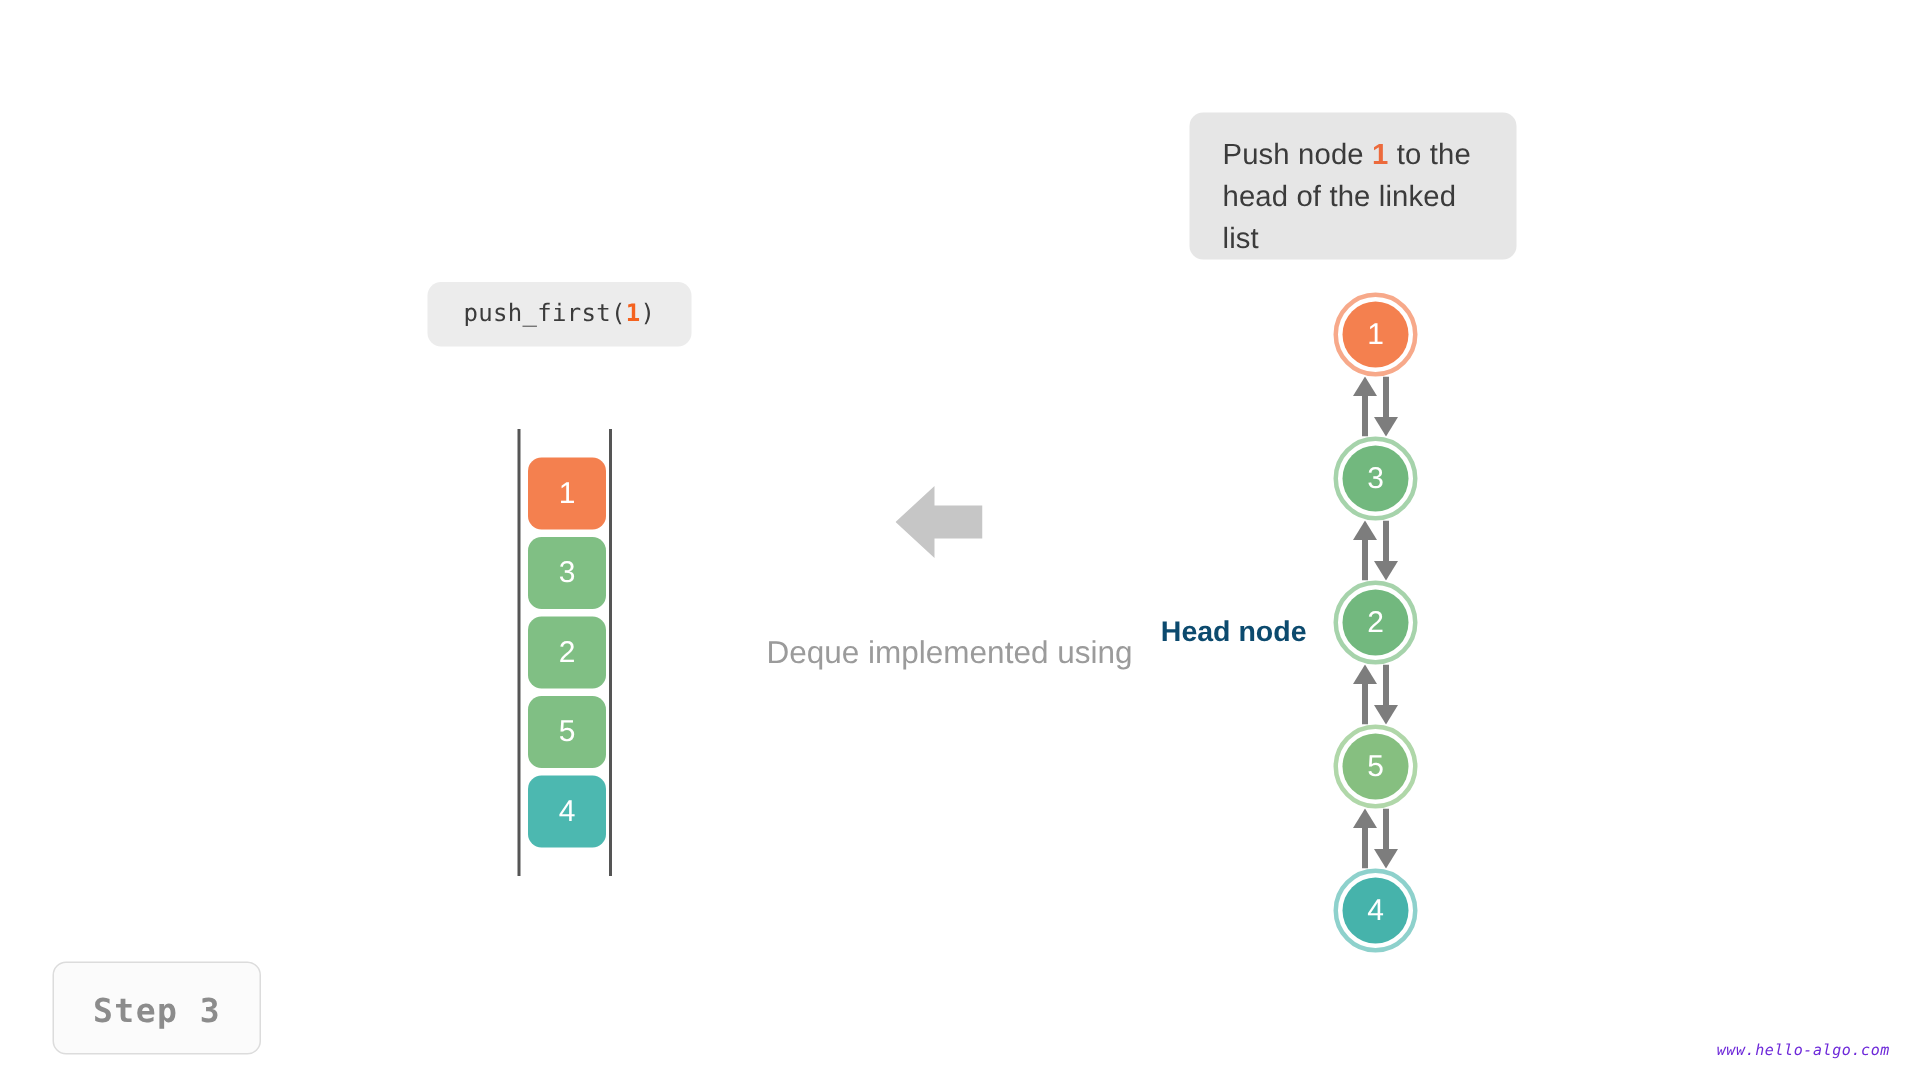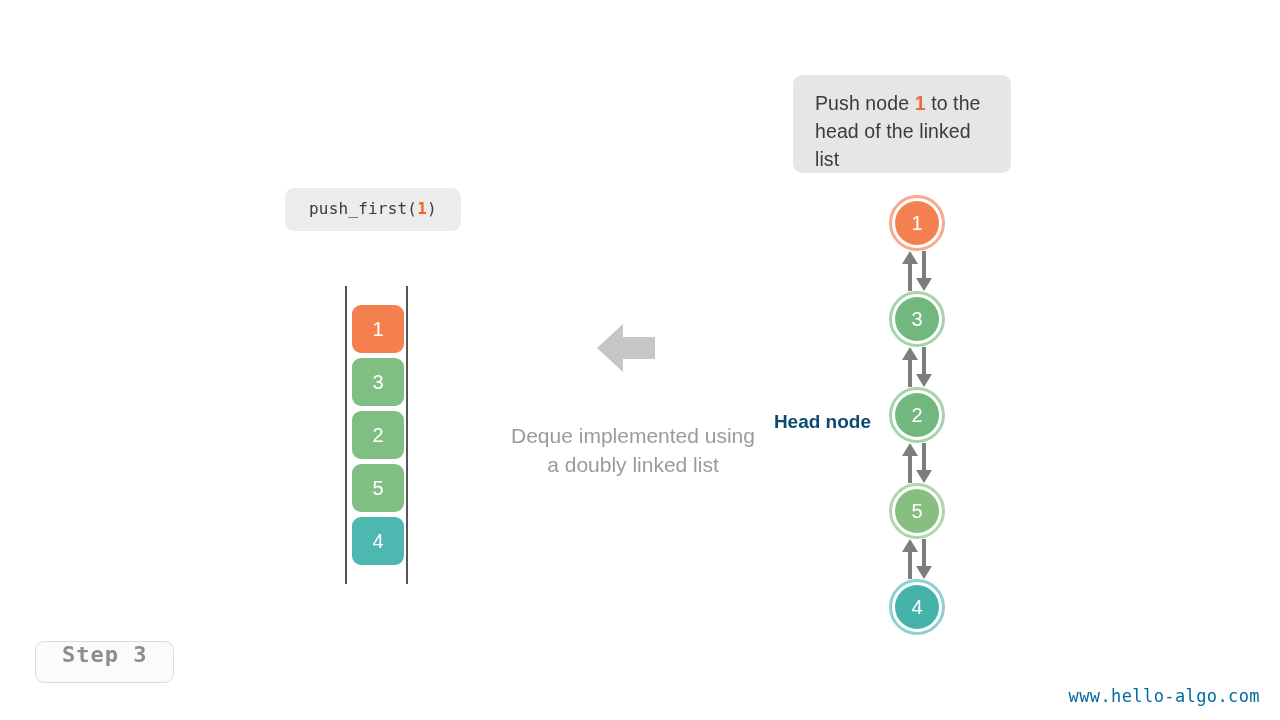--- a/index.html
+++ b/index.html
@@ -162,40 +162,41 @@
     white-space: nowrap;
     text-align: right;
   }
   .ll-label.head { left: -148px; top: 216px; width: 130px; }
 
   
   .step-badge {
     position: absolute;
     left: 35px;
     top: 641px;
-    padding: 0 26px 15px 26px;
+    padding: 20px 26px 15px 26px;
     background: #fbfbfb;
     border: 1.6px solid #dcdcdc;
     border-radius: 9px;
     font-family: "DejaVu Sans Mono", "Liberation Mono", monospace;
     font-size: 22px;
     color: #8c8c8c;
     font-weight: bold;
     letter-spacing: 1px;
   }
 
   
   .watermark {
     position: absolute;
     right: 20px;
     bottom: 14px;
     font-family: "DejaVu Sans Mono", "Liberation Mono", monospace;
-    font-size: 17px;
-    color: #0369a1;
+    font-size: 10px;
+    color: #6d28d9;
     letter-spacing: 0.4px;
+    font-style: italic;
   }
 </style>
 </head>
 <body>
 
 <div class="callout">
   <span>Push node </span><span class="accent">1</span><span> to the head of the linked list</span>
 </div>
 
 <div class="code-pill"><span>push_first(</span><span class="accent">1</span><span>)</span></div>
@@ -213,21 +214,20 @@
 </div>
 
 <div class="big-arrow">
   <svg width="58" height="52" viewBox="0 0 58 52">
     <polygon points="0,26 26,2 26,15 58,15 58,37 26,37 26,50" fill="#c6c6c6"></polygon>
   </svg>
 </div>
 
 <div class="caption">
   <div>Deque implemented using</div>
-  <div>a doubly linked list</div>
 </div>
 
 <div class="linked-list" id="linked-list">
   <div class="ll-label head">Head node</div>
 
 <div class="node" style="top: 0px; border-color: rgb(247, 169, 138);">
       <div class="inner" style="background: rgb(244, 128, 79);">1</div>
     </div>
     <div class="link-arrows" style="top: 56px; height: 40px;"><svg width="40" height="40" viewBox="0 0 40 40">
         <line x1="13" y1="40" x2="13" y2="11" stroke="#7d7d7d" stroke-width="4"></line>

